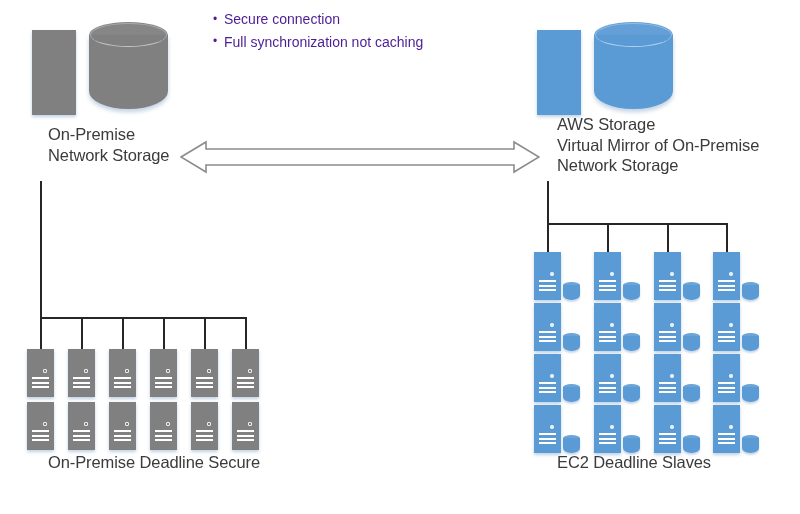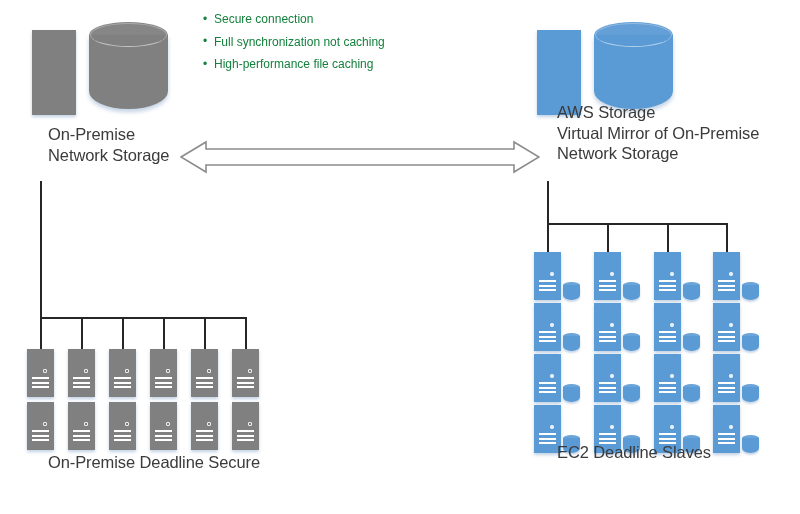--- a/index.html
+++ b/index.html
@@ -25,41 +25,41 @@
     font-size: 16.5px;
     line-height: 20.5px;
     color: #3b3b3b;
     white-space: pre;
     letter-spacing: -0.1px;
     margin-left: 26px;
   }
 
   .bullet-list {
     position: absolute;
-    left: 203px;
+    left: 213px;
     top: 8px;
-    font-size: 12px;
+    font-size: 14px;
     line-height: 22.6px;
-    color: #15803d;
+    color: #4c1d95;
     list-style: none;
     white-space: nowrap;
   }
   .bullet-list li { position: relative; padding-left: 11px; }
   .bullet-list li::before {
     content: "\2022";
     position: absolute;
     left: 0;
     top: -0.5px;
     font-size: 12px;
   }
 
   .label-onprem-storage { left: 22px;  top: 124px; }
-  .label-aws-storage    { left: 531px; top: 102px; }
+  .label-aws-storage    { left: 531px; top: 114px; }
   .label-onprem-slaves  { left: 22px;  top: 452px; }
-  .label-ec2-slaves     { left: 531px; top: 442px; }
+  .label-ec2-slaves     { left: 531px; top: 452px; }
 
   
   .storage-group { position: absolute; }
 
   .storage-box {
     position: absolute;
     left: 0; top: 8px;
     width: 44px; height: 85px;
     box-shadow: 0 2px 3px rgba(120,155,195,.45);
   }
@@ -191,21 +191,20 @@
       <div class="seam"></div>
     </div>
   </div>
 
   <div class="label label-onprem-storage">On-Premise
 Network Storage</div>
 
   <ul class="bullet-list">
     <li>Secure connection</li>
     <li>Full synchronization not caching</li>
-    <li>High-performance file caching</li>
   </ul>
 
   <div class="arrow">
     <svg width="360" height="36" viewBox="0 0 360 36" xmlns="http://www.w3.org/2000/svg">
       <polygon points="1,18 26,3 26,10 334,10 334,3 359,18 334,33 334,26 26,26 26,33" fill="#ffffff" stroke="#8c8c8c" stroke-width="1.6" stroke-linejoin="miter"></polygon>
     </svg>
   </div>
 
   <div class="storage-group blue" style="left:537px; top:22px;">
     <div class="storage-box"></div>

